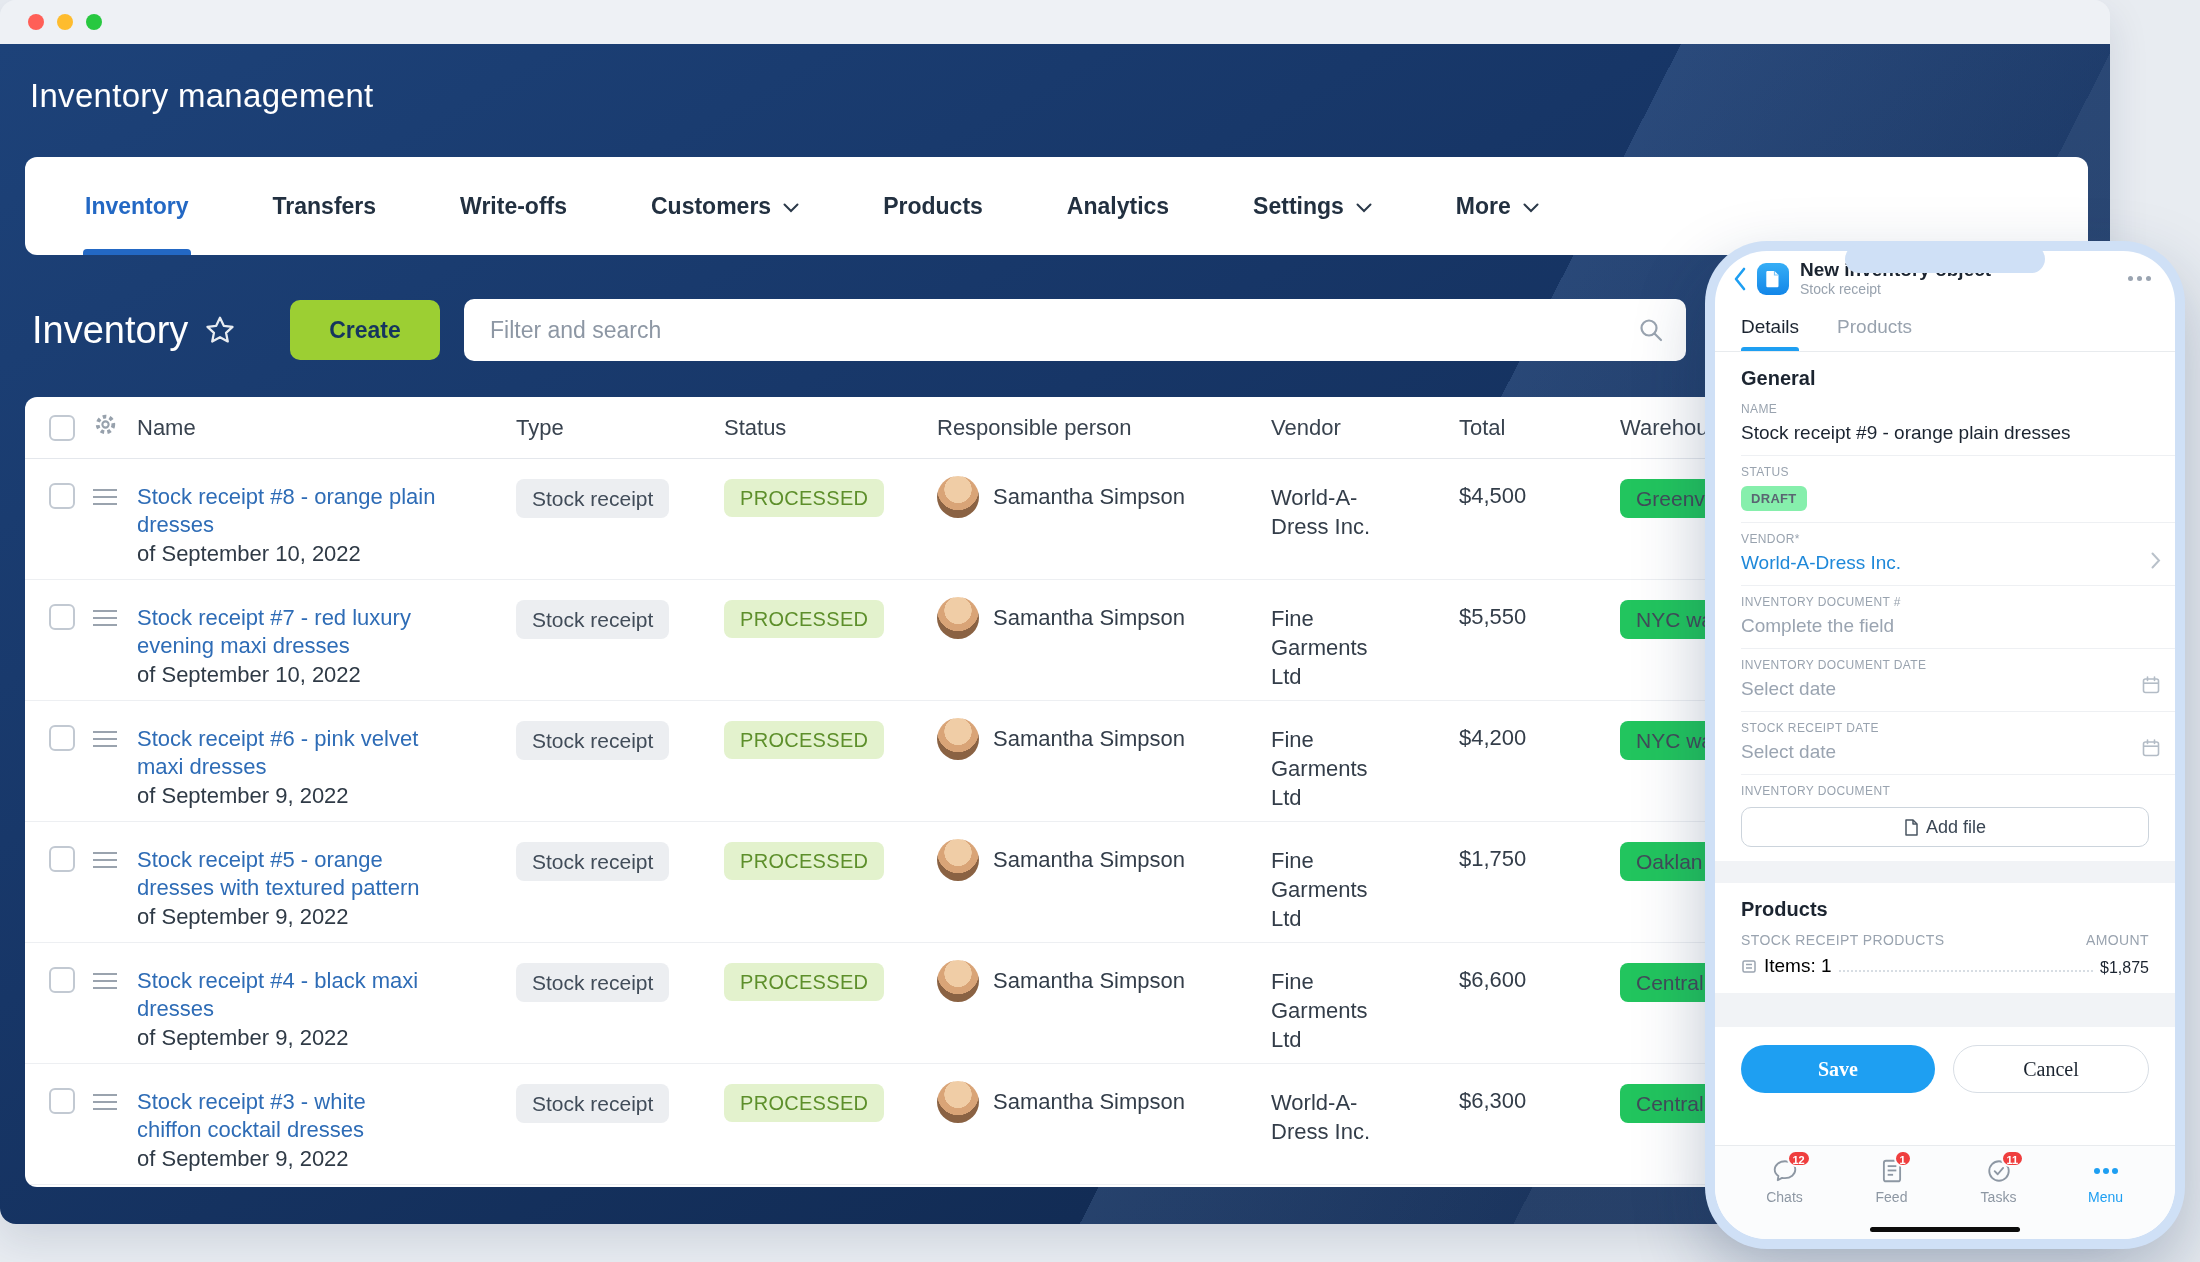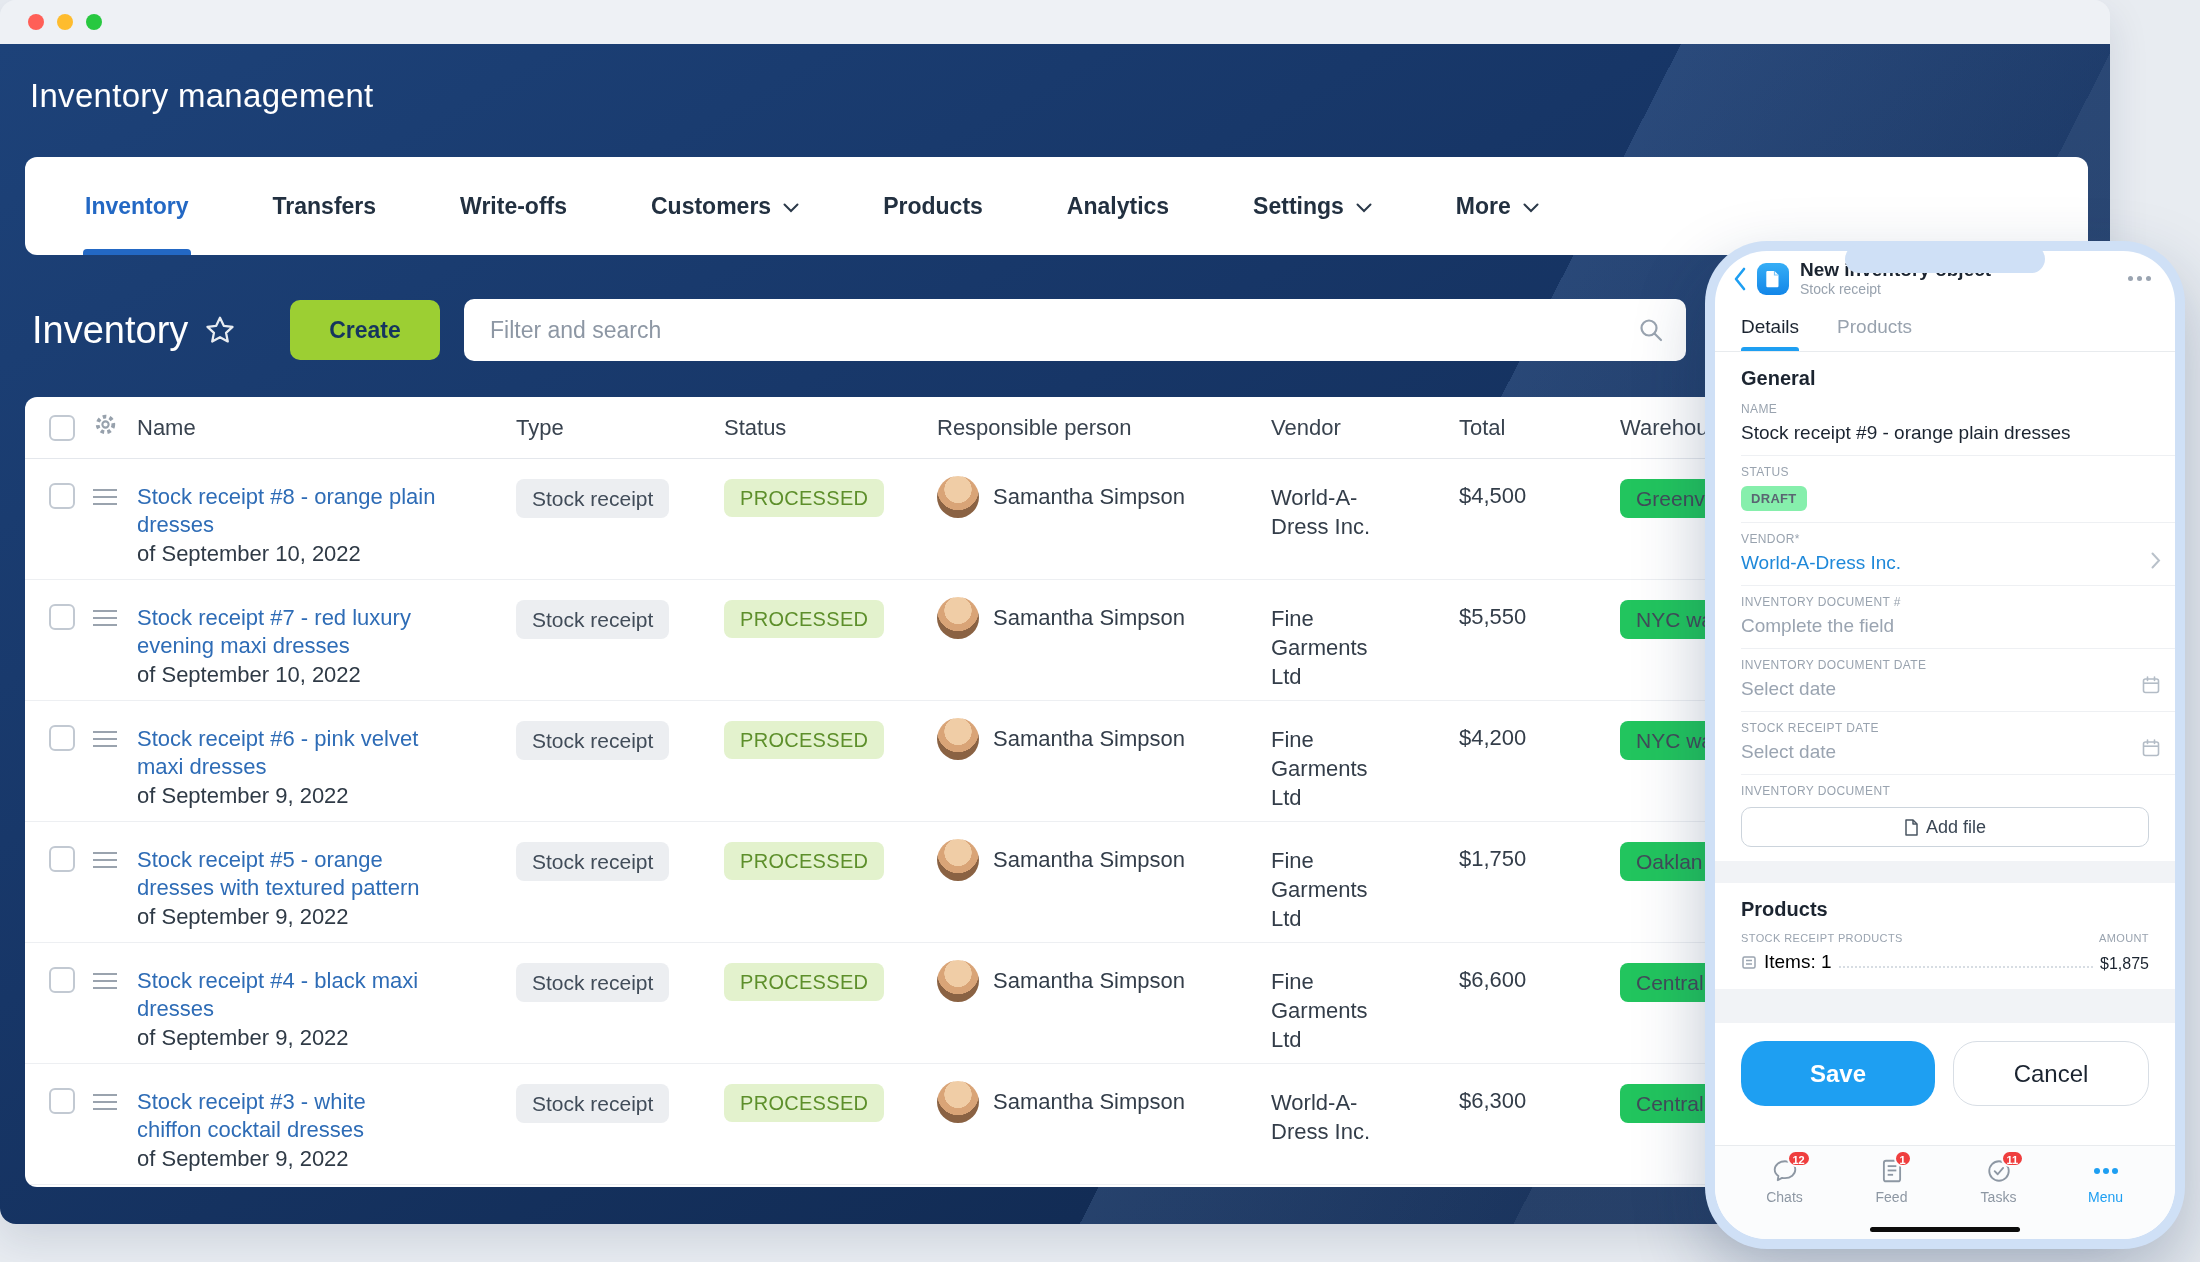--- a/index.html
+++ b/index.html
@@ -165,27 +165,27 @@
   .field .right-ic { position:absolute; right:14px; bottom:16px; }
   .field-file { border-bottom:none; padding-bottom:14px; }
   .add-file-btn {
     margin-top:9px; width:100%; height:40px; background:#fff;
     border:1.5px solid #ccd4dc; border-radius:10px; cursor:pointer; font-family:inherit;
     display:flex; align-items:center; justify-content:center; gap:8px;
     font-size:18px; color:#3a4654; font-weight:500;
   }
   .gray-band { height:22px; background:#f1f3f6; }
   .gray-band.tall { height:34px; margin-top:16px; }
-  .prod-labels { display:flex; justify-content:space-between; margin:11px 26px 0; font-size:11px; letter-spacing:.4px; color:#99a3af; font-weight:500; }
+  .prod-labels { display:flex; justify-content:space-between; margin:11px 26px 0; font-size:14px; letter-spacing:.4px; color:#99a3af; font-weight:500; }
   .prod-row { display:flex; align-items:flex-end; margin:7px 26px 0; gap:7px; }
   .items-link { font-size:19px; color:#000000; cursor:pointer; display:flex; align-items:center; gap:7px; }
   .leader { flex:1; border-bottom:2px dotted #d7dde3; margin-bottom:5px; }
   .amount { font-size:16px; font-weight:400; color:#1b2430; }
   .btn-row { display:flex; gap:18px; margin:18px 26px 0; }
-  .btn-row button { flex:1; height:65px; border-radius:24px; font-size:24px; font-family:Liberation Sans, sans-serif; cursor:pointer; }
+  .btn-row button { flex:1; height:48px; border-radius:24px; font-size:20px; font-family:Liberation Serif, serif; cursor:pointer; }
   .save-btn { background:#1e9ff2; color:#fff; border:none; font-weight:600; }
   .cancel-btn { background:#fff; color:#1b2430; border:1.5px solid #d8dee5; }
 
   .p-tabbar {
     margin-top:auto; height:94px; border-top:1px solid #e8ebee; background:#fbfcfd;
     display:flex; padding:11px 16px 0; position:relative;
   }
   .tb-item { flex:1; display:flex; flex-direction:column; align-items:center; gap:5px; color:#8d97a3; font-size:14px; cursor:pointer; }
   .tb-item.active { color:#1e9ff2; }
   .tb-iconwrap { position:relative; height:27px; display:flex; align-items:center; }

